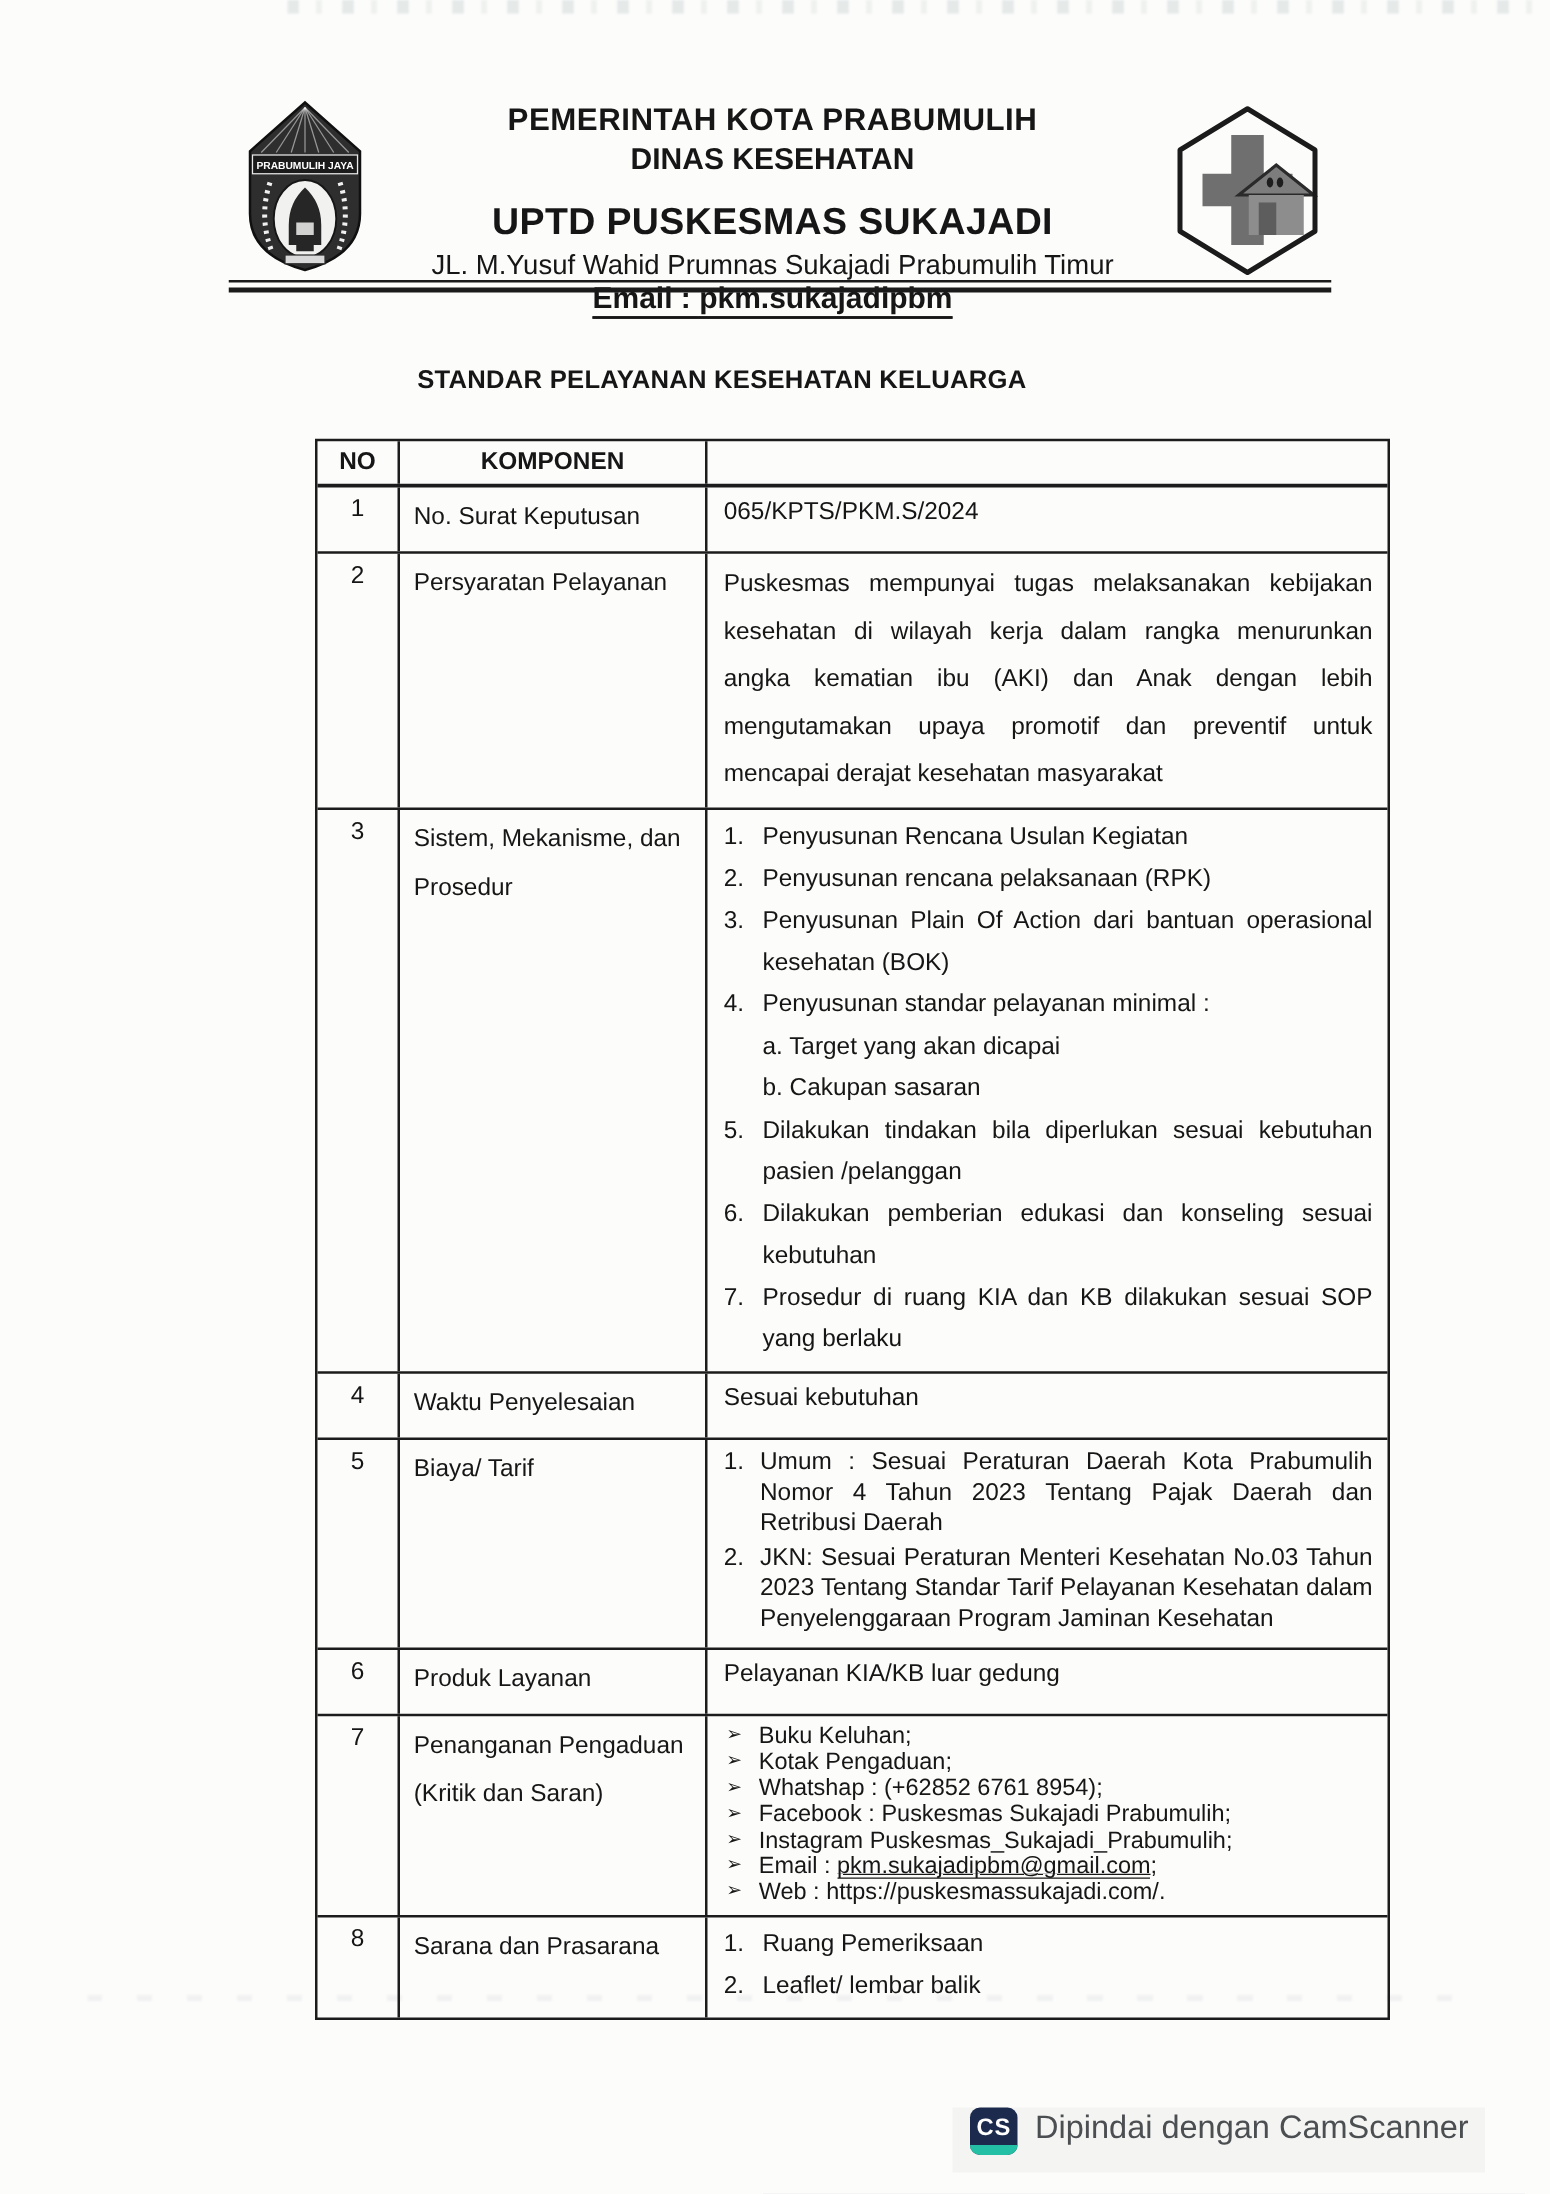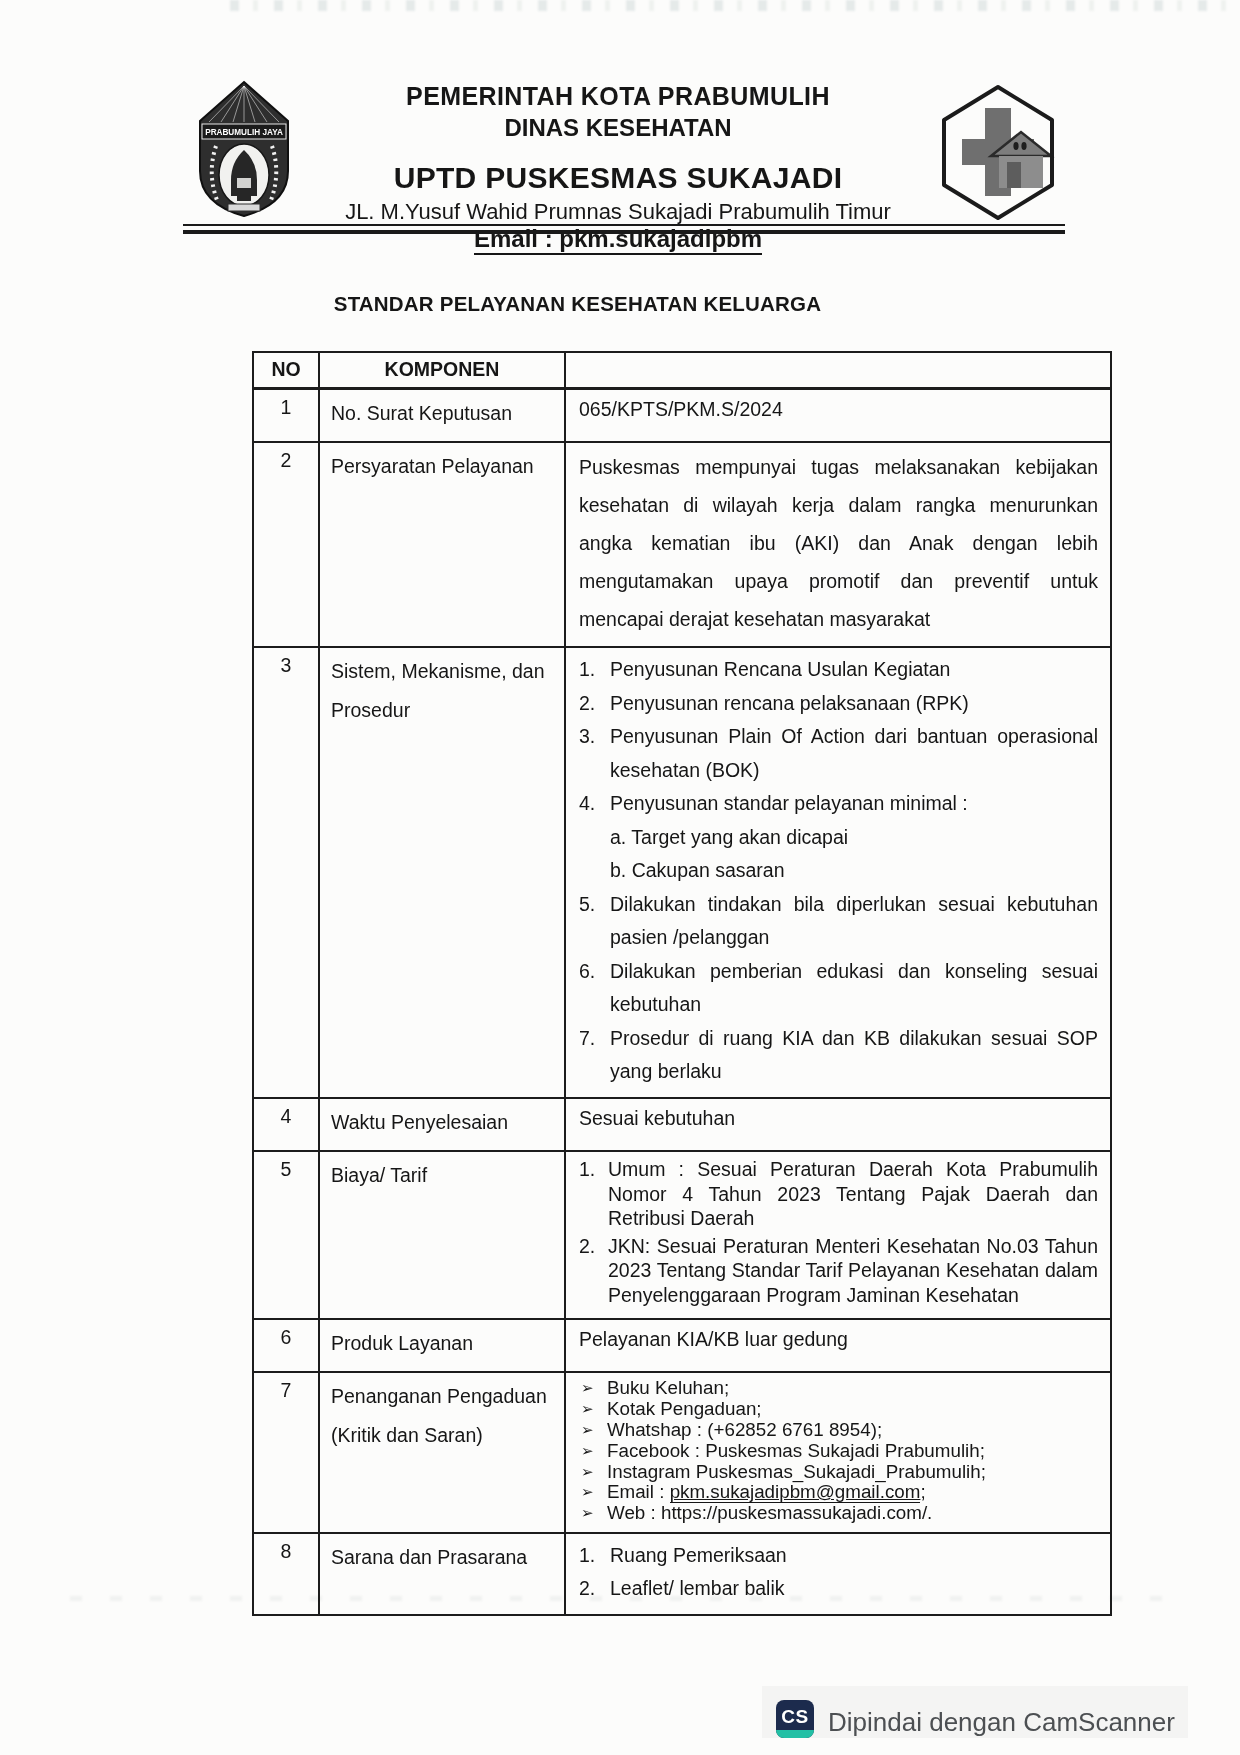--- a/index.html
+++ b/index.html
@@ -55,21 +55,21 @@
   .bullets .b-arrow{flex:none;width:26px;font-size:15px;padding-left:2px;}
   .bullets .u{border-bottom:1.6px solid #161616;text-decoration:underline;}
 
   
   .trow[data-rownum="1"]{min-height:43px;}
   .trow[data-rownum="4"]{min-height:38px;}
   .trow[data-rownum="6"]{min-height:41px;}
 
   
   .cs-strip{position:absolute;top:1686px;right:52px;width:426px;height:52px;background:#f4f4f3;
-            display:flex;align-items:flex-end;gap:14px;padding-left:14px;box-sizing:border-box;}
+            display:flex;align-items:flex-start;gap:14px;padding-left:14px;box-sizing:border-box;}
   .cs-badge{flex:none;width:38px;height:38px;border-radius:8px;background:#1c2b4d;position:relative;
             display:flex;align-items:center;justify-content:center;overflow:hidden;}
   .cs-badge b{color:#fff;font-size:19px;letter-spacing:.5px;margin-top:-5px;}
   .cs-badge::after{content:"";position:absolute;left:0;right:0;bottom:0;height:8px;background:#23c0a5;}
   .cs-text{font-size:26px;color:#4c4f52;}
 </style>
 </head>
 <body>
 
 <div class="sheet">

